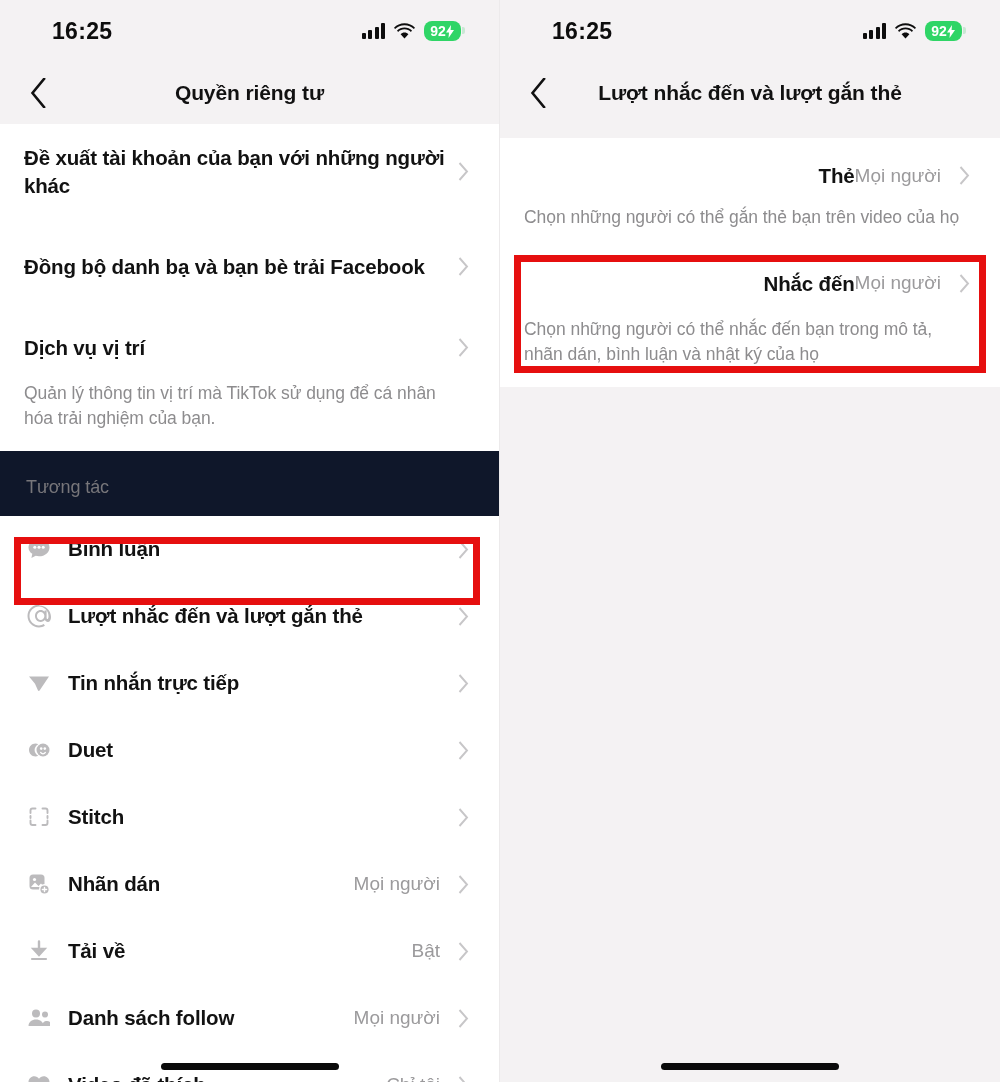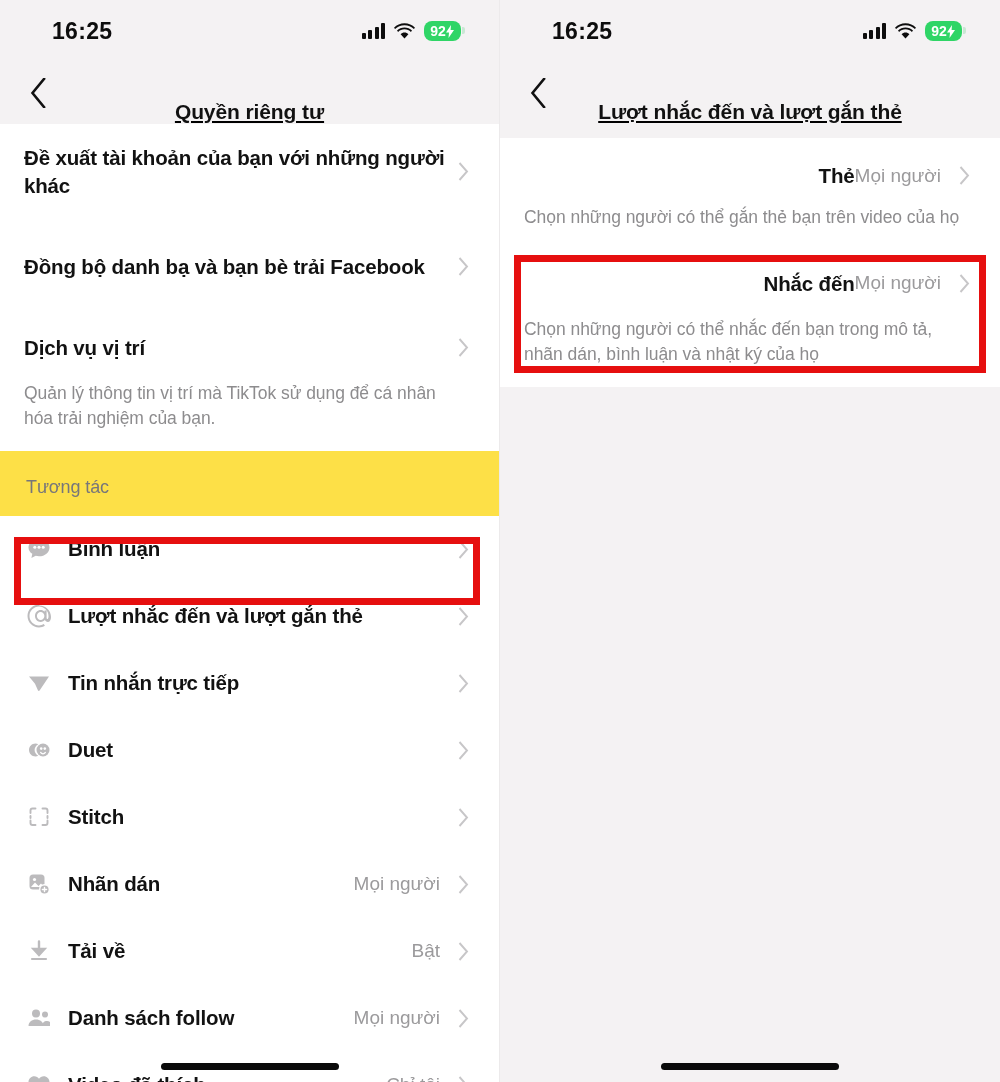--- a/index.html
+++ b/index.html
@@ -49,23 +49,22 @@
   }
   .batt-num {
     font-size: 14px; font-weight: bold; color: #fff; line-height: 1;
     margin-left: -1px;
   }
   .bolt { width: 8px; height: 13px; margin-left: 0px; }
 
   
   .navbar {
     height: 62px;
-    display: flex; align-items: flex-end;
+    display: flex; align-items: center;
     position: relative;
-    text-decoration: underline;
   }
   .back-btn {
     position: absolute; left: 18px; top: 50%; transform: translateY(-50%);
     width: 40px; height: 40px;
     display: flex; align-items: center; justify-content: center;
     cursor: pointer;
   }
   .nav-title {
     width: 100%; text-align: center;
     font-size: 21px; font-weight: bold; color: #111;
@@ -102,21 +101,21 @@
     letter-spacing: -0.05px;
   }
   .row.no-icon { padding-left: 24px; text-align: right; }
   .row-pad-top { padding-top: 8px; }
 
   .section-label {
     font-size: 18px; color: #77767a;
     padding: 26px 0 18px 26px;
     letter-spacing: -0.1px;
   }
-  .gap-gray { background: #fde047; }
+  .gap-gray { background: #0f172a; }
 
   
   .hl-box {
     position: absolute;
     border: 7px solid #e60f0f;
     pointer-events: none;
     z-index: 5;
   }
 
   

